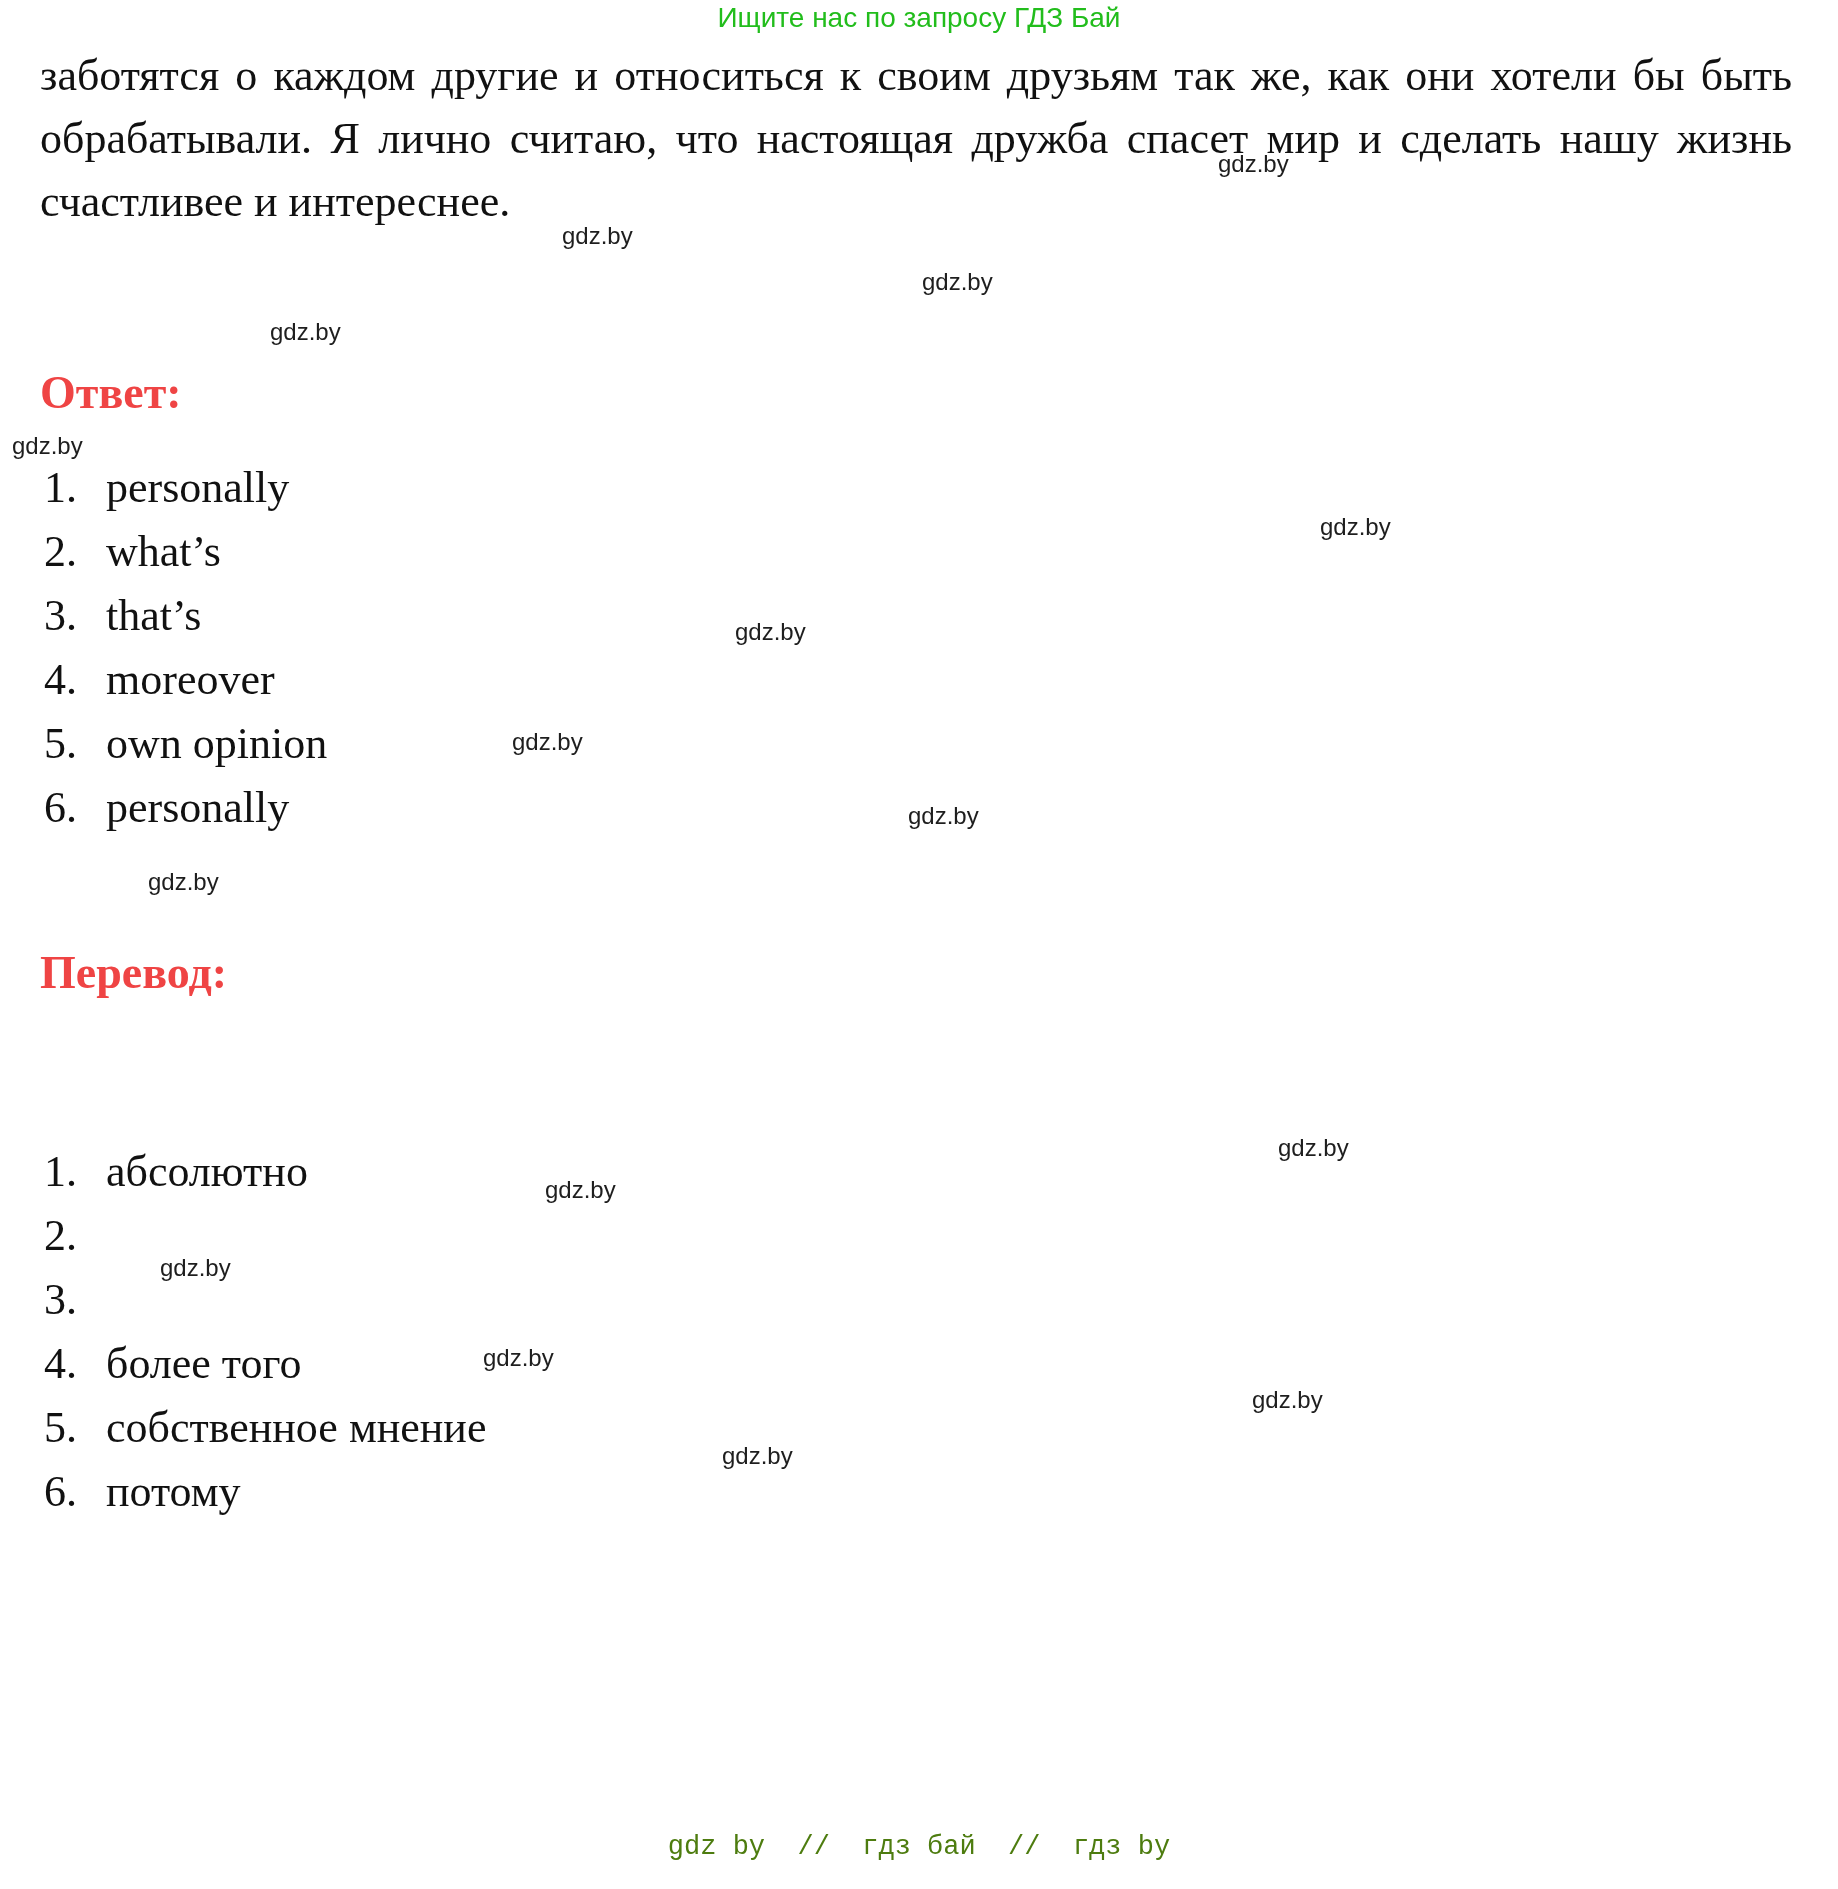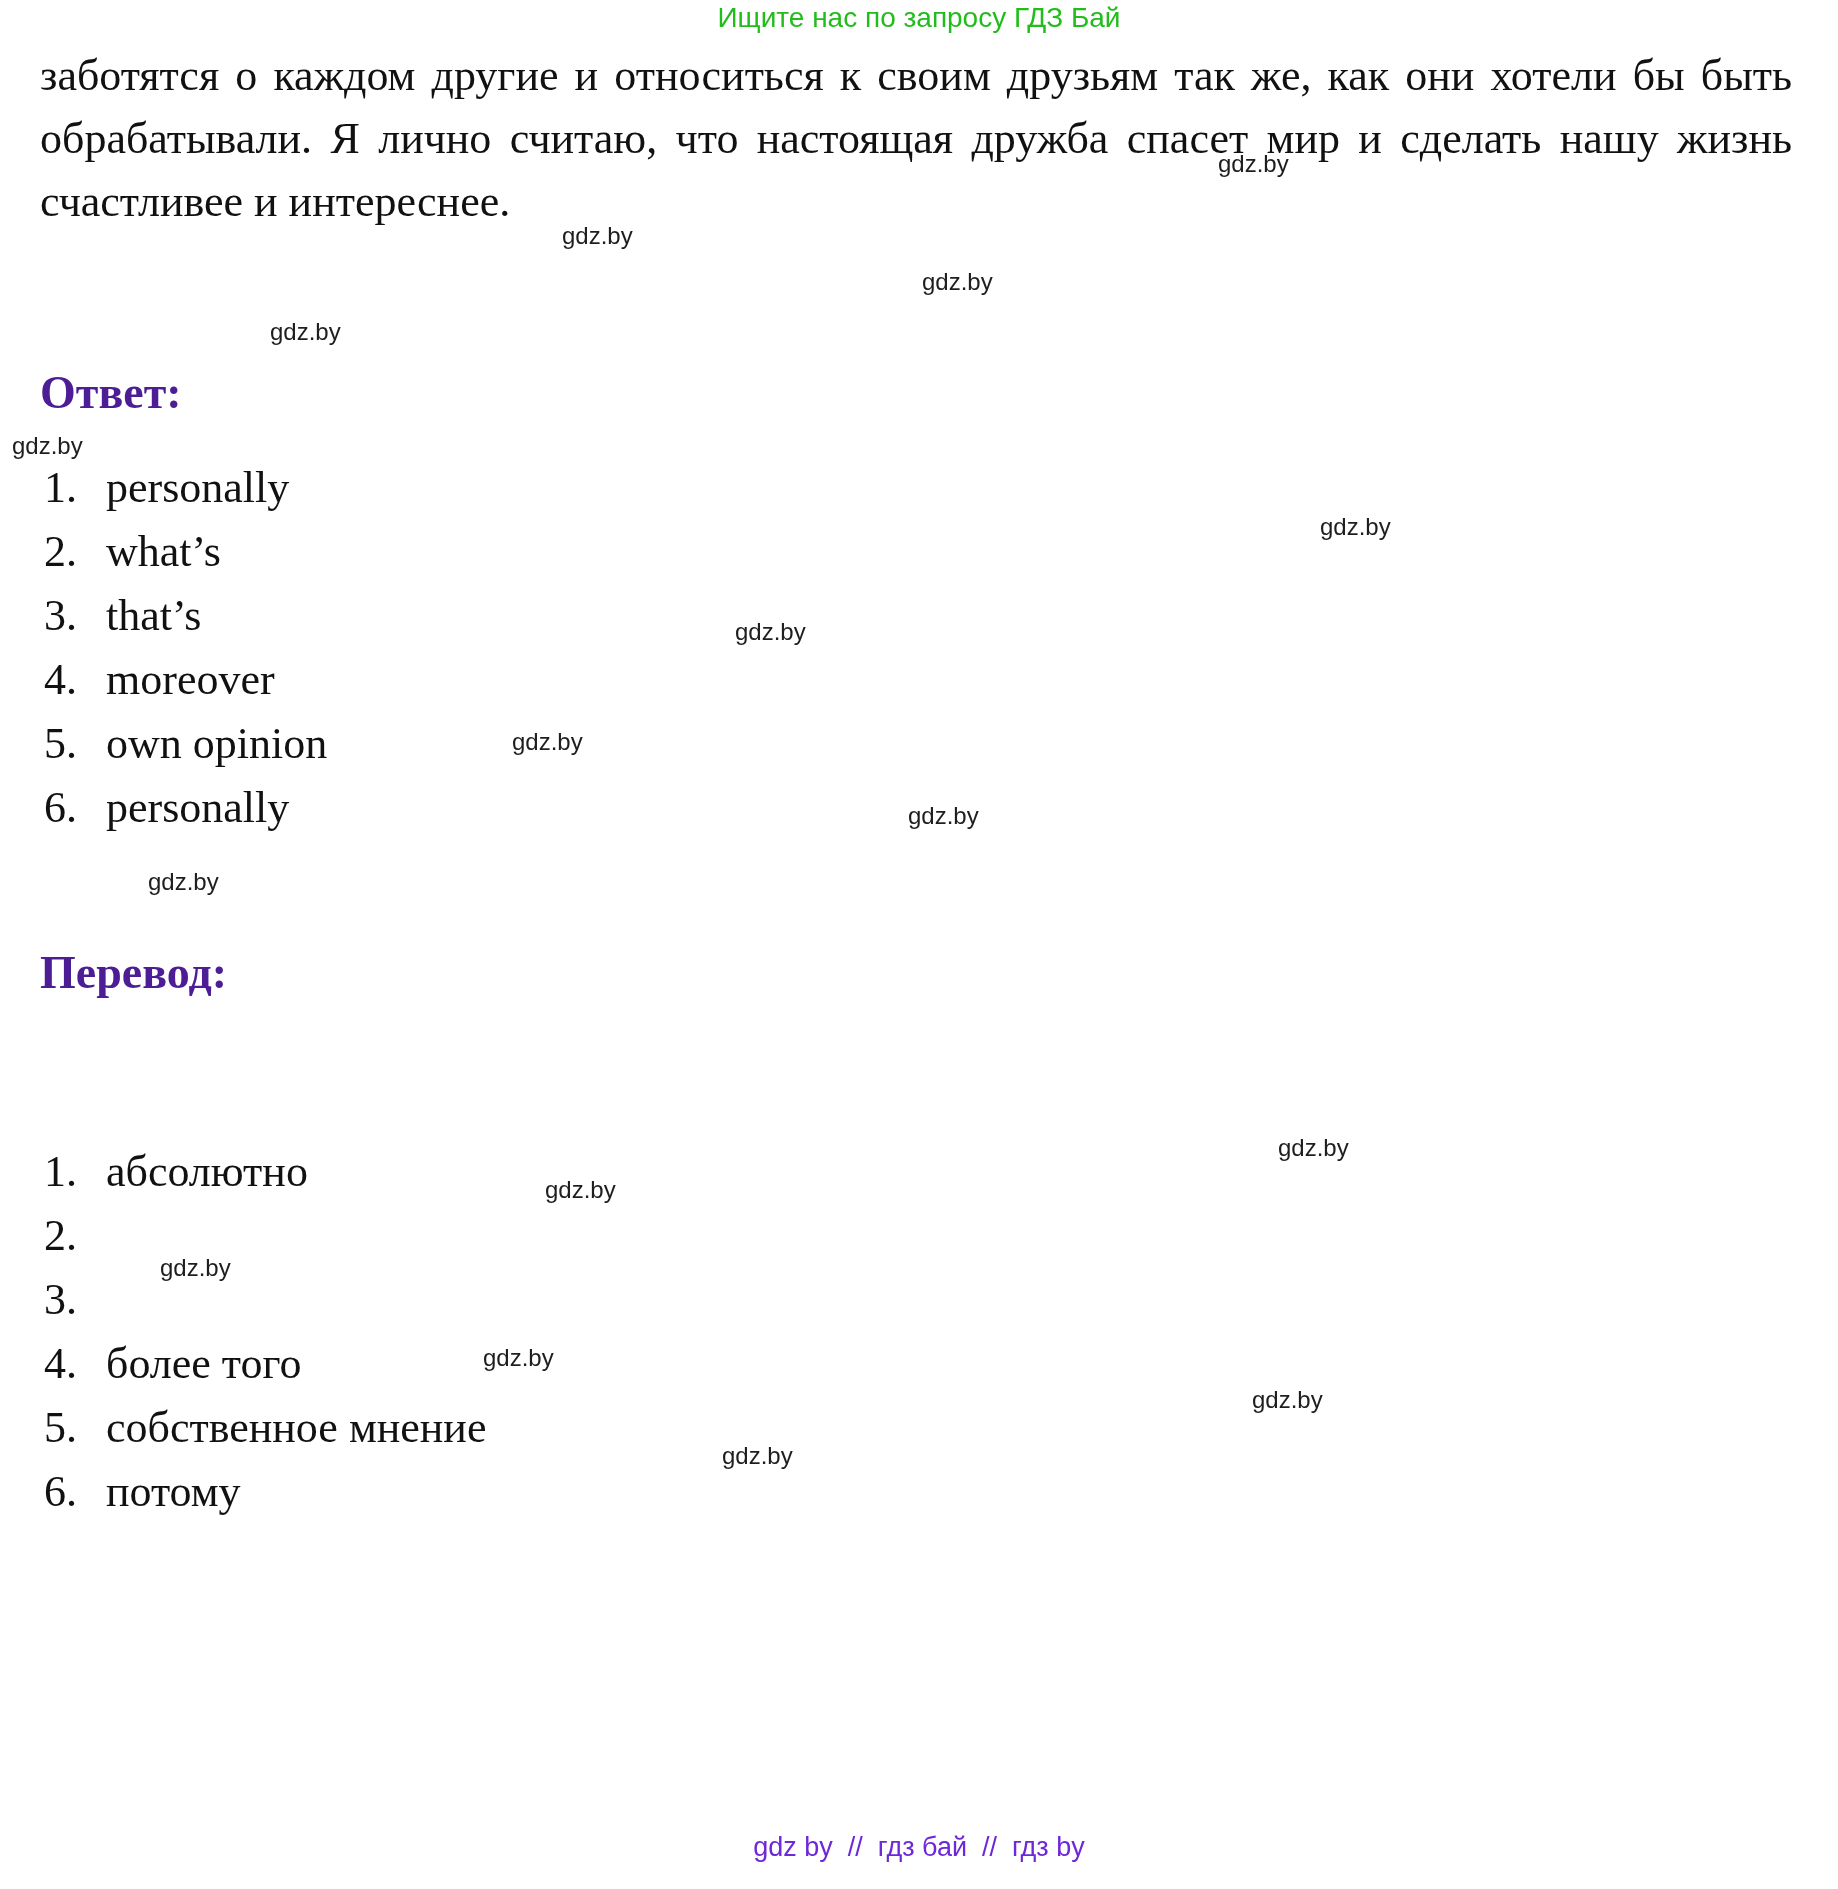--- a/index.html
+++ b/index.html
@@ -36,39 +36,39 @@
     font-family:"Liberation Sans", sans-serif;
     font-size:24px;
     color:#1e1e1e;
     white-space:nowrap;
   }
   .heading {
     position:absolute;
     left:40px;
     font-weight:bold;
     font-size:46px;
-    color:#4c1d95;
+    color:#ef4444;
   }
   .list { position:absolute; left:44px; }
   .row {
     display:flex;
     height:64px;
     align-items:flex-start;
     font-size:44px;
     color:#111111;
   }
   .row .num { width:62px; flex:0 0 62px; }
   .footer {
     position:absolute;
     top:1832px; left:0;
     width:100%;
     text-align:center;
-    font-family:Liberation Sans, sans-serif;
+    font-family:Liberation Mono, monospace;
     font-size:27px;
-    color:#6d28d9;
+    color:#4d7c0f;
     white-space:pre;
   }
 </style>
 </head>
 <body>
 
 <div id="page">
 
   <div class="banner">Ищите нас по запросу ГДЗ Бай</div>
 

